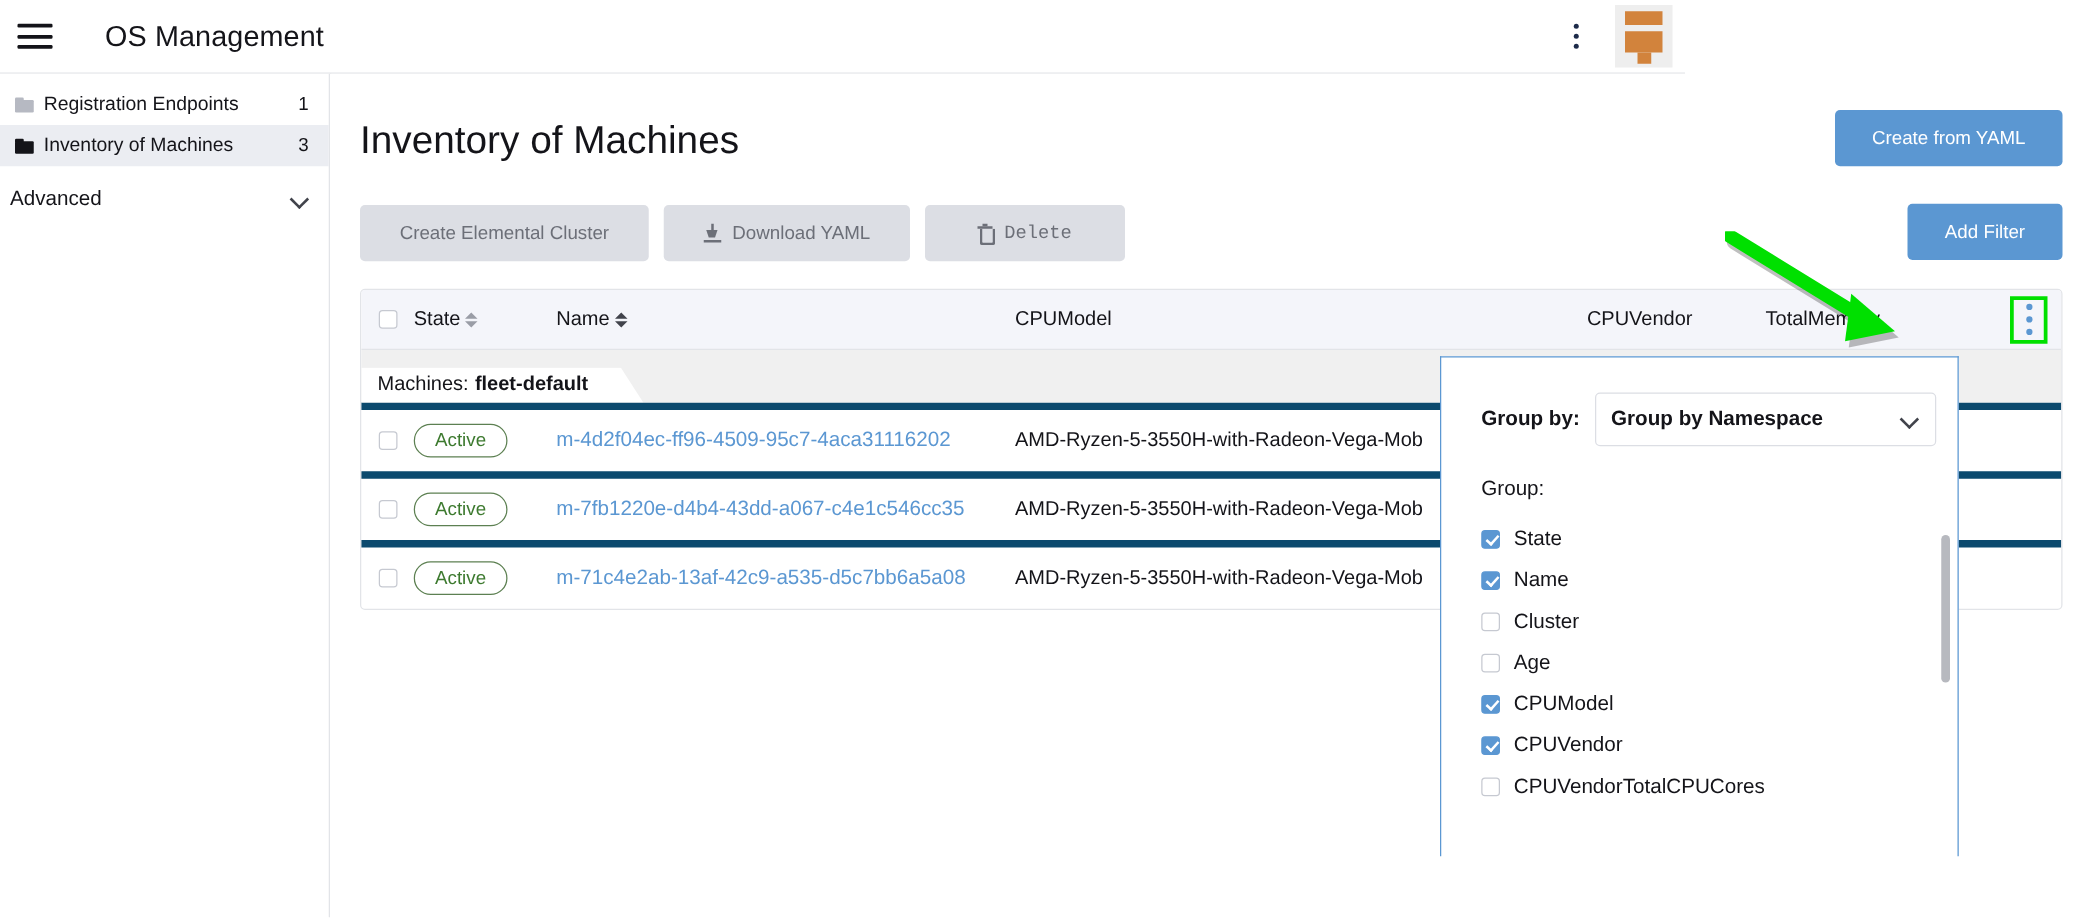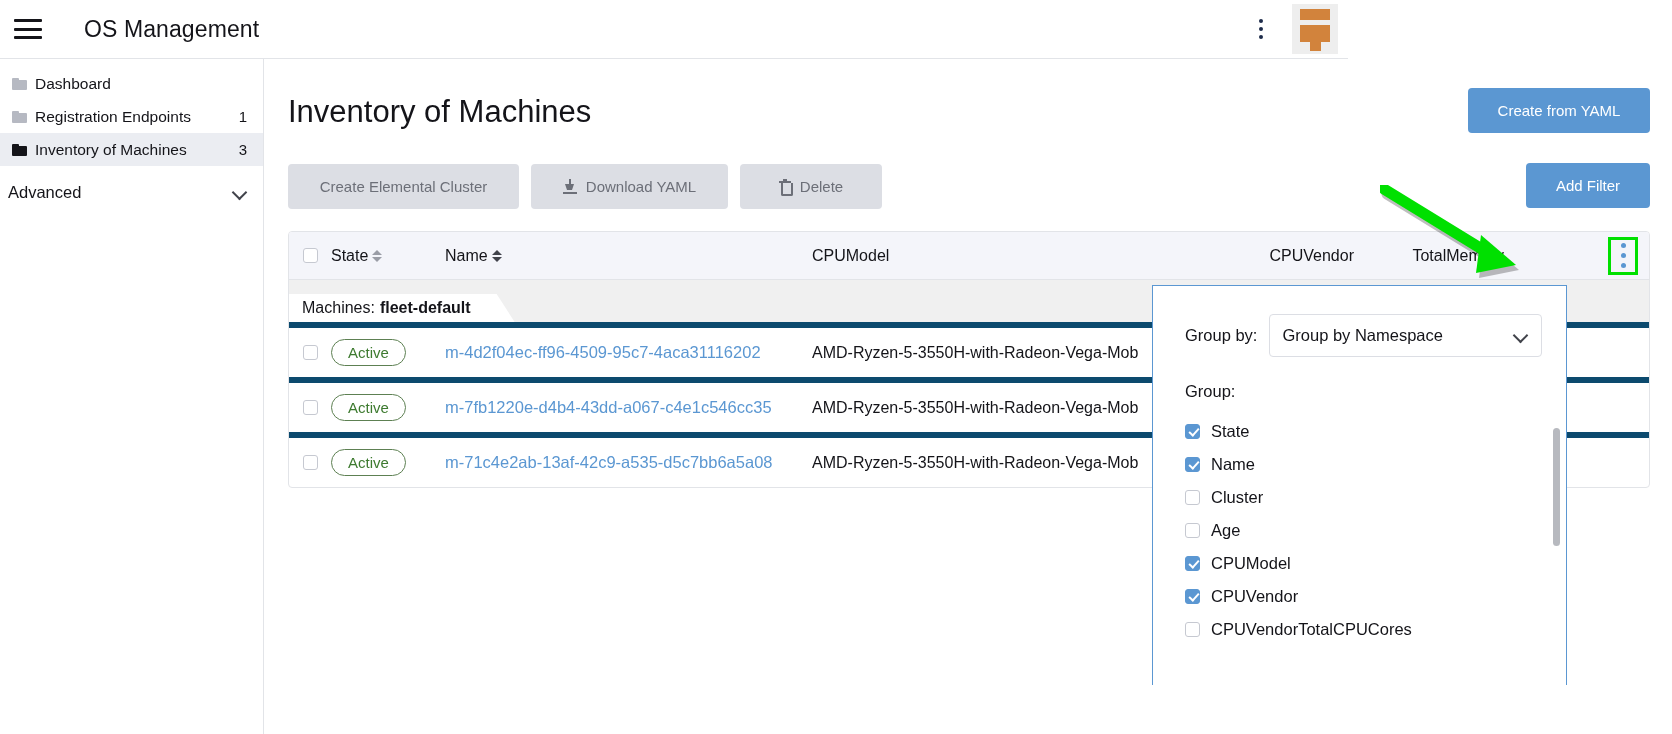--- a/index.html
+++ b/index.html
@@ -82,21 +82,21 @@
   }
   .btn-primary { background: #5b97d2; color: #fff; }
   .btn-muted { background: #dcdee4; color: #6c6f78; }
 
   .btn-create-yaml { position: absolute; right: 22px; top: 29px; width: 182px; height: 45px; }
   .btn-add-filter  { position: absolute; right: 22px; top: 104px; width: 124px; height: 45px; }
 
   .toolbar { position: absolute; left: 23px; top: 105px; display: flex; gap: 12px; }
   .btn-create-cluster { width: 231px; height: 45px; }
   .btn-download { width: 197px; height: 45px; gap: 9px; }
-  .btn-delete { width: 142px; height: 45px; gap: 9px; }
+  .btn-delete { width: 160px; height: 45px; gap: 9px; font-family: Liberation Mono, monospace; }
 
   .icon-dl { width: 14px; height: 15px; position: relative; display: inline-block; }
   .icon-dl::before { content: ""; position: absolute; left: 6px; top: 0; width: 2px; height: 8px; background: #6c6f78; }
   .icon-dl::after {
     content: ""; position: absolute; left: 2px; top: 5px; width: 9px; height: 5px;
     border-left: 2px solid transparent; border-right: 2px solid transparent;
     border-top: 6px solid #6c6f78; box-sizing: border-box;
   }
   .icon-dl i { position: absolute; left: 0; bottom: 0; width: 14px; height: 2px; background: #6c6f78; }
   .icon-trash { width: 12px; height: 15px; position: relative; display: inline-block; }
@@ -180,21 +180,21 @@
     padding: 4px 16px; font-size: 15px; background: #fff;
   }
   .name-link { color: #5b97d2; cursor: pointer; font-size: 16.5px; }
 
   
   .dropdown {
     position: absolute; left: 1152px; top: 285px; width: 415px; height: 400px;
     background: #fff; border: 1px solid #5b97d2; border-bottom: none;
     z-index: 40; overflow: hidden;
   }
-  .dd-row { display: flex; align-items: center; padding: 28px 0 0 32px; }
+  .dd-row { display: flex; align-items: center; padding: 28px 0 0 32px; font-weight: bold; }
   .dd-label { font-size: 16.5px; color: #141419; }
   .dd-select {
     margin-left: 12px; width: 273px; height: 43px; border: 1px solid #dcdee4; border-radius: 4px;
     background: #fff; display: flex; align-items: center; padding: 0 12px;
     font-size: 16.5px; color: #141419; cursor: pointer; position: relative;
   }
   .dd-select .chev2 { position: absolute; right: 14px; top: 15px; width: 12px; height: 12px; }
   .dd-select .chev2::before {
     content: ""; position: absolute; left: 0; top: 0; width: 9px; height: 9px;
     border-right: 2px solid #41434b; border-bottom: 2px solid #41434b; transform: rotate(45deg);
@@ -231,25 +231,20 @@
       </div>
       <div class="avatar">
         <span class="bar1"></span>
           <span class="bar2"></span>
           <span class="bar3"></span>
       </div>
     </div>
   </div>
 
   <div class="sidebar">
-    <div class="nav-item">
-      <span class="folder"></span>
-      <span class="nav-label">Dashboard</span>
-      <span class="nav-count"></span>
-    </div>
     <div class="nav-item">
       <span class="folder"></span>
       <span class="nav-label">Registration Endpoints</span>
       <span class="nav-count">1</span>
     </div>
     <div class="nav-item active">
       <span class="folder"></span>
       <span class="nav-label">Inventory of Machines</span>
       <span class="nav-count">3</span>
     </div>

